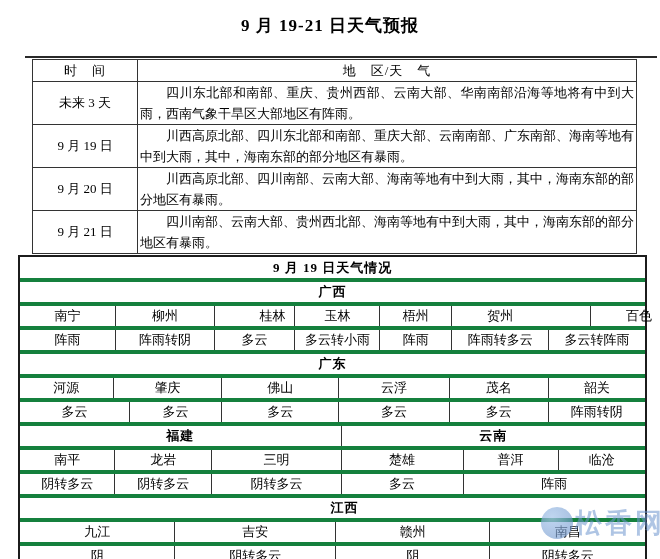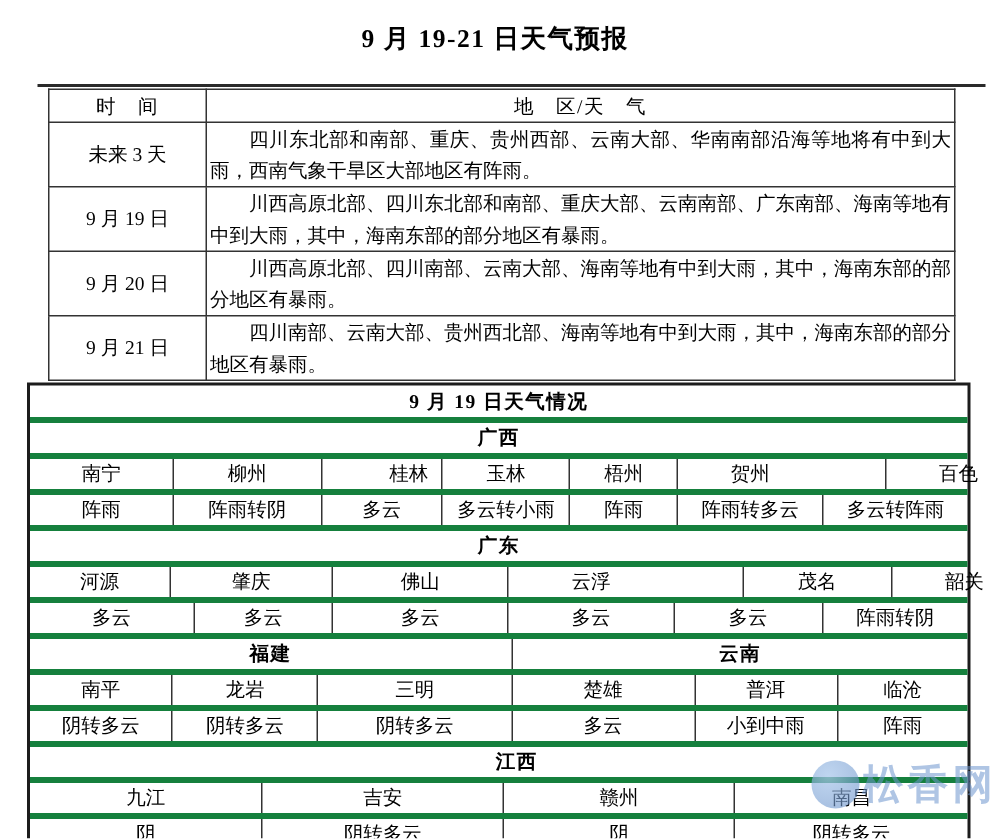--- a/index.html
+++ b/index.html
@@ -119,21 +119,21 @@
           <div class="t2-cell" style="flex-basis: 15.5%;">多云转阵雨</div>
         </div>
         <div class="t2-row">
           <div class="t2-cell t2-region" style="flex-basis: 100%;">广东</div>
         </div>
         <div class="t2-row">
           <div class="t2-cell" style="flex-basis: 14.8%;">河源</div>
           <div class="t2-cell" style="flex-basis: 17.4%;">肇庆</div>
           <div class="t2-cell" style="flex-basis: 18.7%;">佛山</div>
           <div class="t2-cell" style="flex-basis: 17.7%;">云浮</div>
-          <div class="t2-cell" style="flex-basis: 15.8%; margin-left: 46px;">茂名</div>
+          <div class="t2-cell" style="flex-basis: 15.8%;">茂名</div>
           <div class="t2-cell" style="flex-basis: 15.6%;">韶关</div>
         </div>
         <div class="t2-row">
           <div class="t2-cell" style="flex-basis: 17.4%;">多云</div>
           <div class="t2-cell" style="flex-basis: 14.8%;">多云</div>
           <div class="t2-cell" style="flex-basis: 18.7%;">多云</div>
           <div class="t2-cell" style="flex-basis: 17.7%;">多云</div>
           <div class="t2-cell" style="flex-basis: 15.8%;">多云</div>
           <div class="t2-cell" style="flex-basis: 15.6%;">阵雨转阴</div>
         </div>
@@ -147,21 +147,20 @@
           <div class="t2-cell" style="flex-basis: 20.7%;">三明</div>
           <div class="t2-cell" style="flex-basis: 19.5%;">楚雄</div>
           <div class="t2-cell" style="flex-basis: 15.2%;">普洱</div>
           <div class="t2-cell" style="flex-basis: 14%;">临沧</div>
         </div>
         <div class="t2-row">
           <div class="t2-cell" style="flex-basis: 15.1%;">阴转多云</div>
           <div class="t2-cell" style="flex-basis: 15.5%;">阴转多云</div>
           <div class="t2-cell" style="flex-basis: 20.7%;">阴转多云</div>
           <div class="t2-cell" style="flex-basis: 19.5%;">多云</div>
-          <div class="t2-cell" style="flex-basis: 15.2%;">小到中雨</div>
           <div class="t2-cell" style="flex-basis: 14%;">阵雨</div>
         </div>
         <div class="t2-row">
           <div class="t2-cell t2-region" style="flex-basis: 100%; padding-left: 24px;">江西</div>
         </div>
         <div class="t2-row">
           <div class="t2-cell" style="flex-basis: 24.7%;">九江</div>
           <div class="t2-cell" style="flex-basis: 25.7%;">吉安</div>
           <div class="t2-cell" style="flex-basis: 24.7%;">赣州</div>
           <div class="t2-cell" style="flex-basis: 24.9%;">南昌</div>

